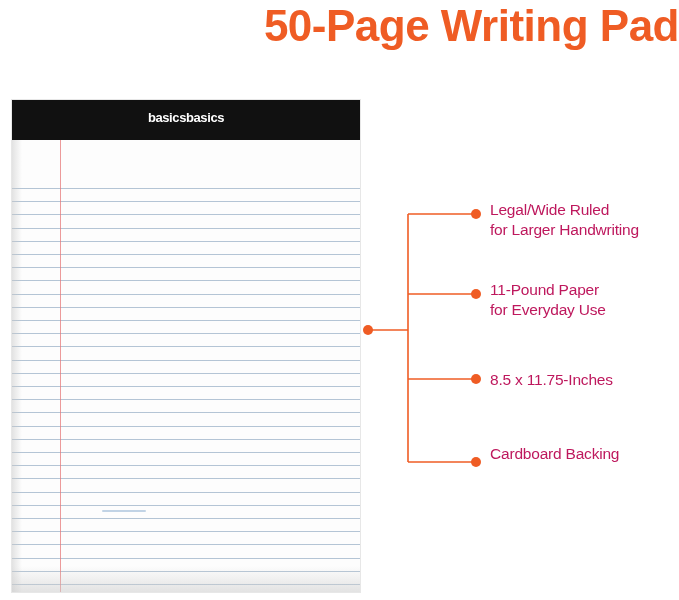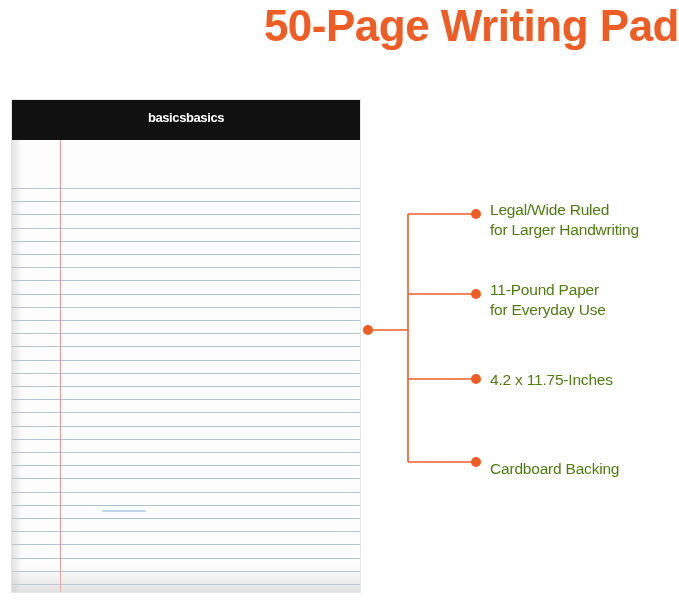--- a/index.html
+++ b/index.html
@@ -136,29 +136,29 @@
     left: 0;
     top: 0;
     width: 319px;
     height: 320px;
     overflow: visible;
   }
   .callout-label {
     position: absolute;
     left: 130px;
     font-size: 15.5px;
-    color: #4d7c0f;
+    color: #be185d;
     line-height: 20px;
     letter-spacing: -0.2px;
     white-space: pre-line;
   }
   .c0 { top: 20px; }
   .c1 { top: 100px; }
   .c2 { top: 190px; }
-  .c3 { top: 279px; }
+  .c3 { top: 264px; }
 </style>
 </head>
 <body>
 
 <div class="title">50-Page Writing Pad</div>
 
 <div class="pad">
   <div class="pad-header">
     <div class="pad-brand">
       <span>basics</span><span class="basics">basics</span>
@@ -188,15 +188,15 @@
     <circle cx="116" cy="34" r="5" fill="#ef5c24"></circle>
     <circle cx="116" cy="114" r="5" fill="#ef5c24"></circle>
     <circle cx="116" cy="199" r="5" fill="#ef5c24"></circle>
     <circle cx="116" cy="282" r="5" fill="#ef5c24"></circle>
   </svg>
 
   <div class="callout-label c0">Legal/Wide Ruled
 for Larger Handwriting</div>
   <div class="callout-label c1">11-Pound Paper
 for Everyday Use</div>
-  <div class="callout-label c2">4.2 x 11.75-Inches</div>
+  <div class="callout-label c2">8.5 x 11.75-Inches</div>
   <div class="callout-label c3">Cardboard Backing</div>
 </div>
 
 </body></html>

